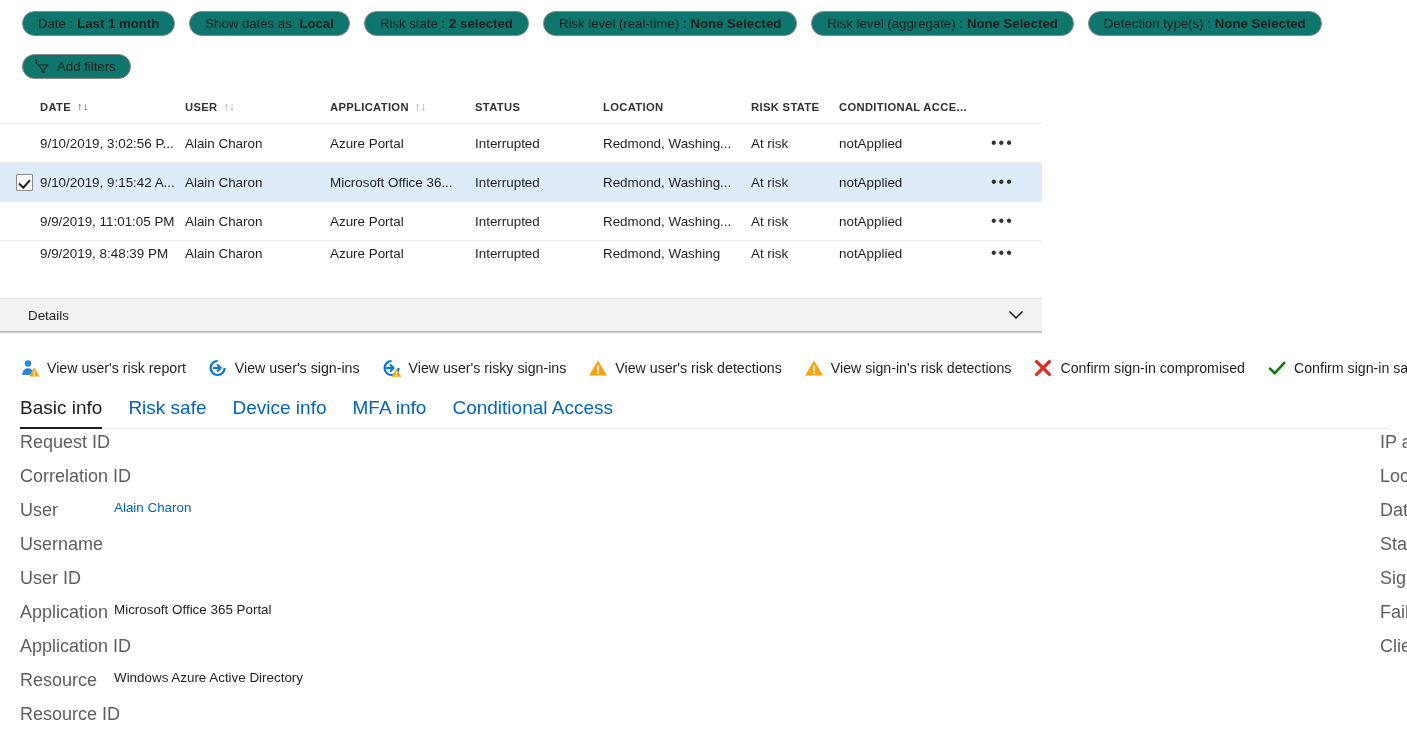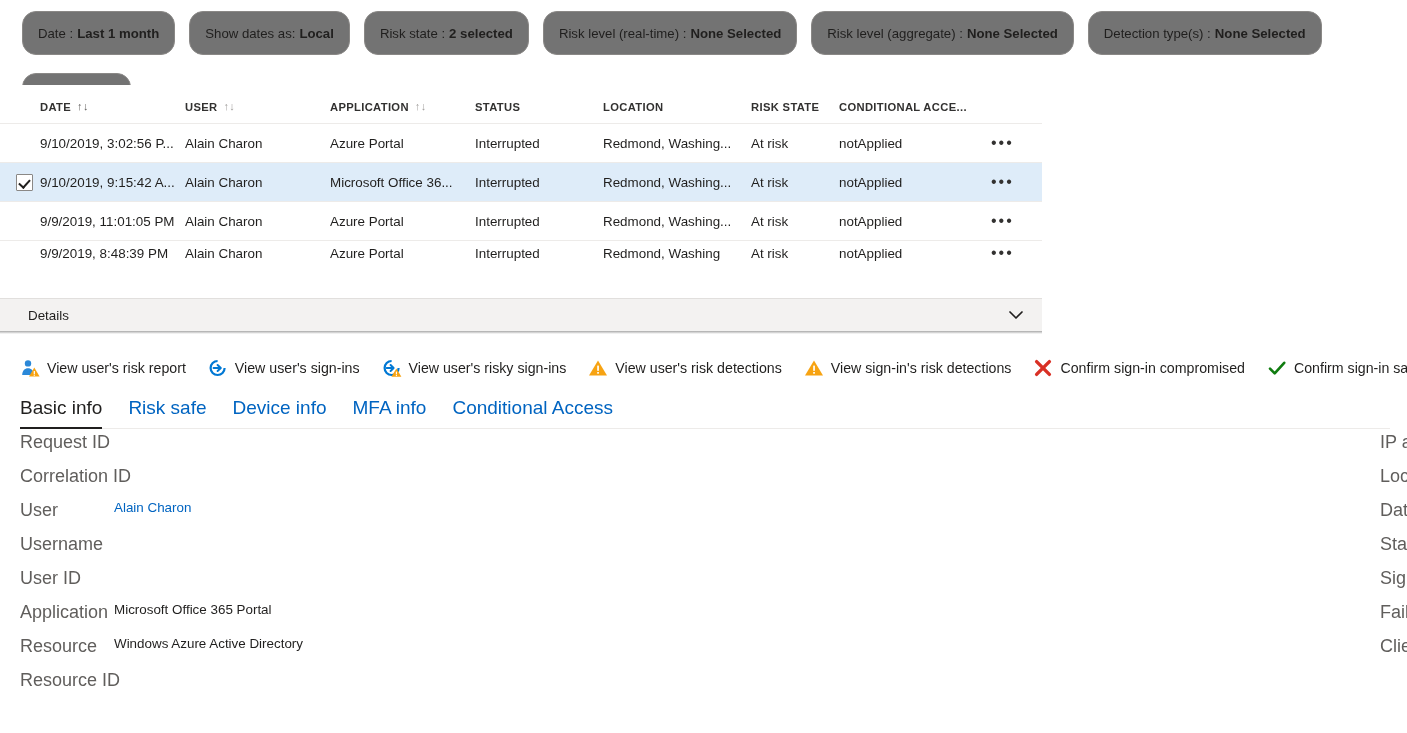--- a/index.html
+++ b/index.html
@@ -20,25 +20,25 @@
   .filter-bar {
     padding: 11px 0 0 22px;
     display: flex;
     flex-wrap: wrap;
     gap: 9px 14px;
     align-items: center;
   }
   .pill {
     display: inline-flex;
     align-items: center;
-    height: 44px;
+    height: 25px;
     padding: 0 15px;
     border: 1px solid #8a8886;
     border-radius: 14px;
-    background: #737373;
+    background: #0f766e;
     font-size: 13.2px;
     color: #201f1e;
     white-space: nowrap;
     cursor: pointer;
     box-sizing: border-box;
   }
   .pill .pill-key { font-weight: 400; }
   .pill .pill-val { font-weight: 700; margin-left: 4px; }
   .pill-row2 { width: 100%; margin-top: 9px; }
   .pill.add-filters {
@@ -512,20 +512,24 @@
       </div>
       <div class="frow">
         <span class="flabel">User ID</span>
         <span class="fvalue"></span>
       </div>
       <div class="frow">
         <span class="flabel">Application</span>
         <span class="fvalue">Microsoft Office 365 Portal</span>
       </div>
       <div class="frow">
+        <span class="flabel">Application ID</span>
+        <span class="fvalue"></span>
+      </div>
+      <div class="frow">
         <span class="flabel">Resource</span>
         <span class="fvalue">Windows Azure Active Directory</span>
       </div>
       <div class="frow">
         <span class="flabel">Resource ID</span>
         <span class="fvalue"></span>
       </div>
     </div>
   <div class="dcol right" id="right-host">
       <div class="frow">

